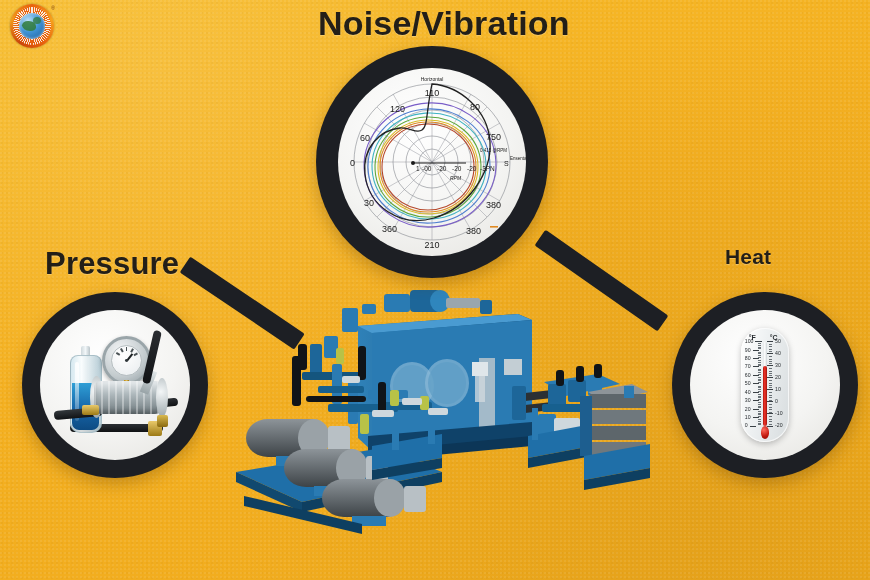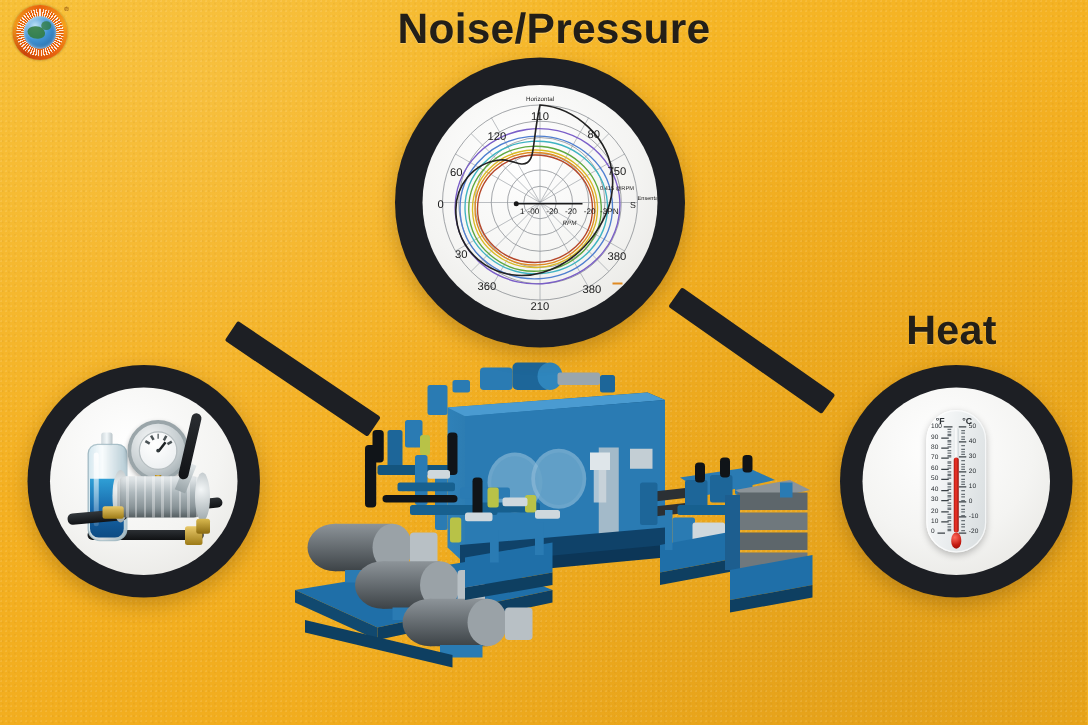--- a/index.html
+++ b/index.html
@@ -53,21 +53,21 @@
   .logo .reg{position:absolute;right:-1px;top:1px;font-size:5px;color:#7a3c05;}
 
   
   .heading{
     position:absolute;font-weight:bold;color:#231f18;
     letter-spacing:.2px;white-space:nowrap;
     text-shadow:0 1px 0 rgba(255,255,255,.25);
   }
   #h-noise{left:318px;top:4px;font-size:34px;}
   #h-pressure{left:45px;top:246px;font-size:31px;}
-  #h-heat{left:725px;top:245px;font-size:33px;}
+  #h-heat{left:725px;top:245px;font-size:21px;}
 
   
   .connector{position:absolute;background:#1d1f24;border-radius:2px;}
   #conn-left{left:185px;top:255px;width:138px;height:19px;
     transform:rotate(34deg);transform-origin:left center;}
   #conn-right{left:540px;top:228px;width:150px;height:19px;
     transform:rotate(35deg);transform-origin:left center;}
 
   
   .bubble{position:absolute;border-radius:50%;background:#1d1f24;
@@ -182,21 +182,22 @@
   <div class="logo">
     <div class="ring"></div>
     <div class="ringtxt"></div>
     <div class="globe"></div>
     <div class="reg">®</div>
   </div>
 
   <div class="connector" id="conn-left"></div>
   <div class="connector" id="conn-right"></div>
 
-  <div class="heading" id="h-noise">Noise/Pressure</div>
+  <div class="heading" id="h-noise">Noise/Vibration</div>
+  <div class="heading" id="h-pressure">Pressure</div>
   <div class="heading" id="h-heat">Heat</div>
 
   <div class="machine">
     <svg viewBox="0 0 420 252" preserveAspectRatio="none">
       <defs>
         <linearGradient id="blueA" x1="0" y1="0" x2="0" y2="1">
           <stop offset="0" stop-color="#3a8cc4"></stop>
             <stop offset="1" stop-color="#17557f"></stop>
         </linearGradient>
         <linearGradient id="blueB" x1="0" y1="0" x2="1" y2="0">

